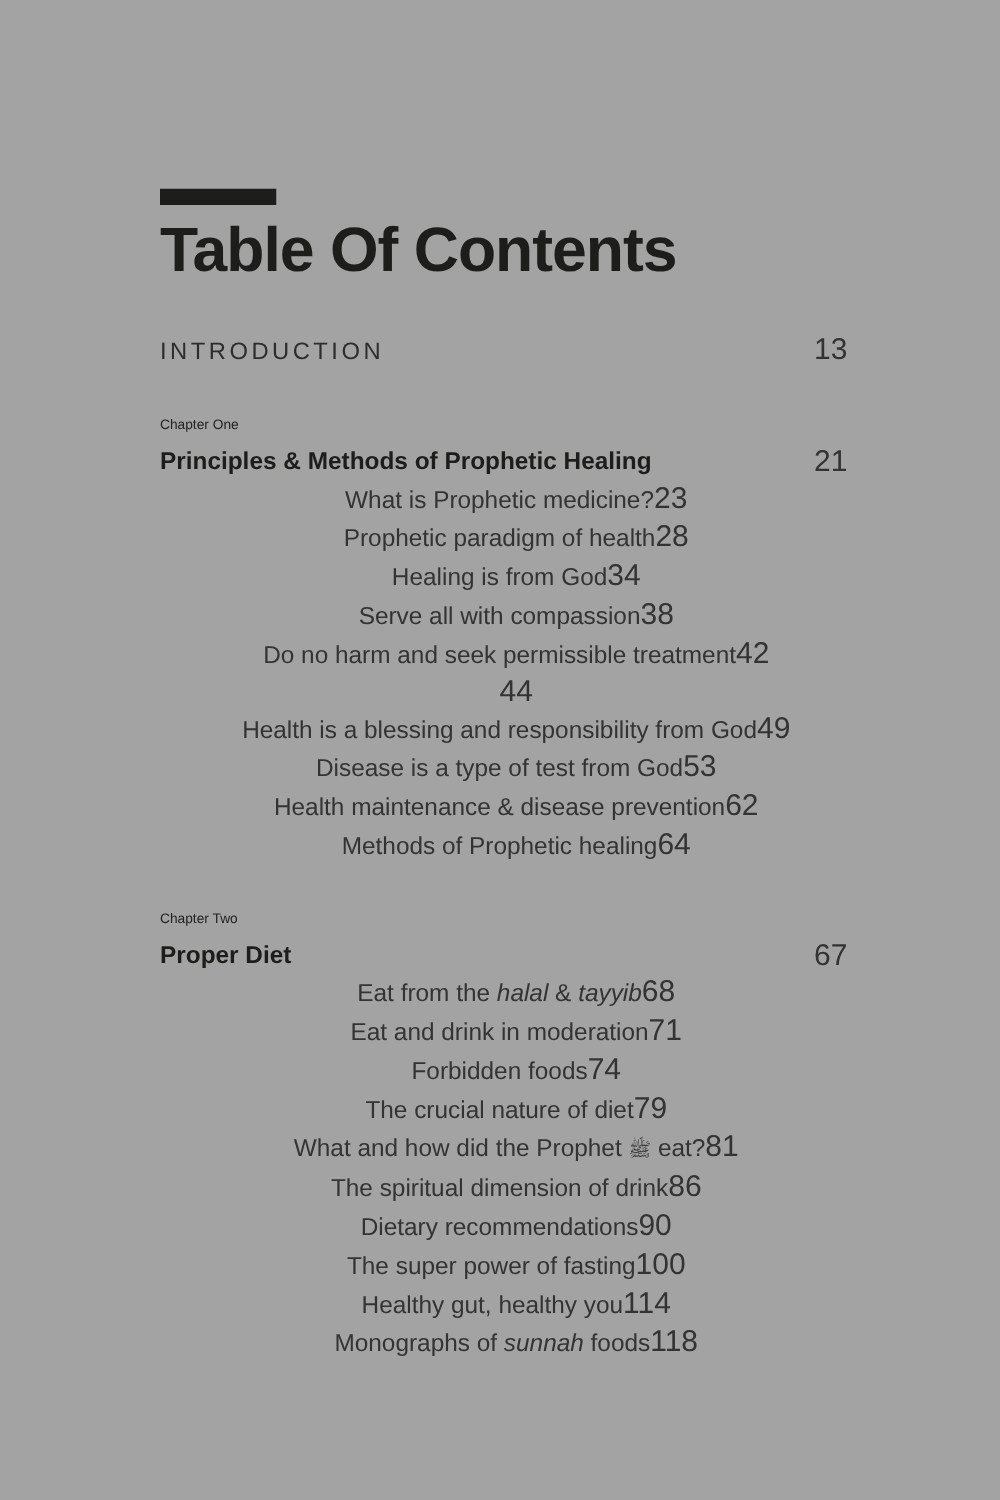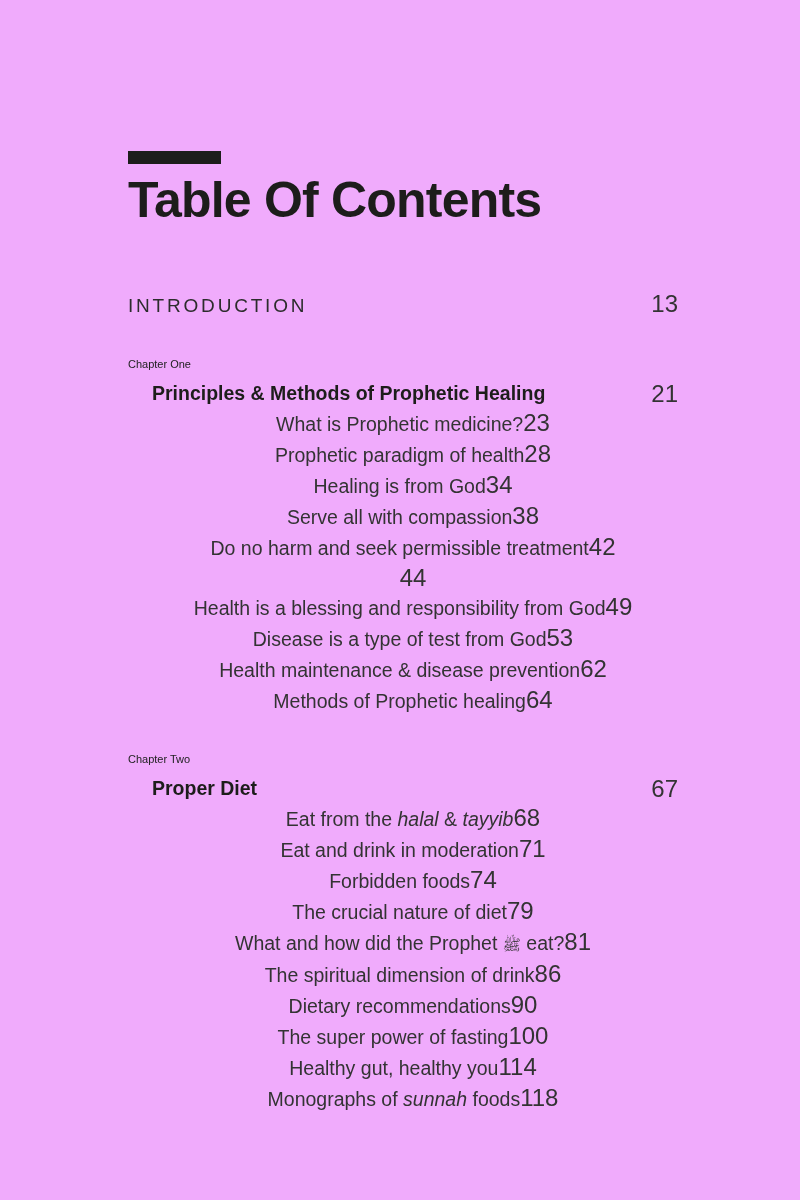--- a/index.html
+++ b/index.html
@@ -1,21 +1,21 @@
 <!DOCTYPE html>
 <html><head>
 <meta charset="utf-8">
 <style>
   * { margin: 0; padding: 0; box-sizing: border-box; }
   html, body { background: #ffffff; }
   .page {
     position: relative;
     width: 800px;
     height: 1200px;
-    background: #f0abfc;
+    background: #a3a3a3;
     font-family: "Liberation Sans", sans-serif;
     color: #333333;
     overflow: hidden;
   }
   .content {
     position: absolute;
     left: 128px;
     top: 0;
     width: 550px; 
   }
@@ -26,21 +26,21 @@
     background: #1d1d1b;
   }
   h1.toc-title {
     margin-top: 11px;
     font-size: 50px;
     line-height: 1.0;
     font-weight: bold;
     letter-spacing: -0.8px;
     color: #1d1d1b;
   }
-  .front-matter { margin-top: 64px; }
+  .front-matter { margin-top: 40px; }
   .fm-row {
     display: flex;
     justify-content: space-between;
     align-items: baseline;
     line-height: 29px;
   }
   .fm-label {
     font-size: 19px;
     letter-spacing: 2.8px;
     color: #2c2c2c;
@@ -56,21 +56,20 @@
   .eyebrow {
     font-size: 11px;
     line-height: 29px;
     color: #222222;
   }
   .chapter-title-row {
     display: flex;
     justify-content: space-between;
     align-items: flex-start;
     line-height: 29px;
-    margin-left: 24px;
   }
   .chapter-title {
     font-size: 19.5px;
     font-weight: bold;
     color: #1d1d1b;
     white-space: nowrap;
   }
   .item-row {
     display: flex;
     justify-content: center;

